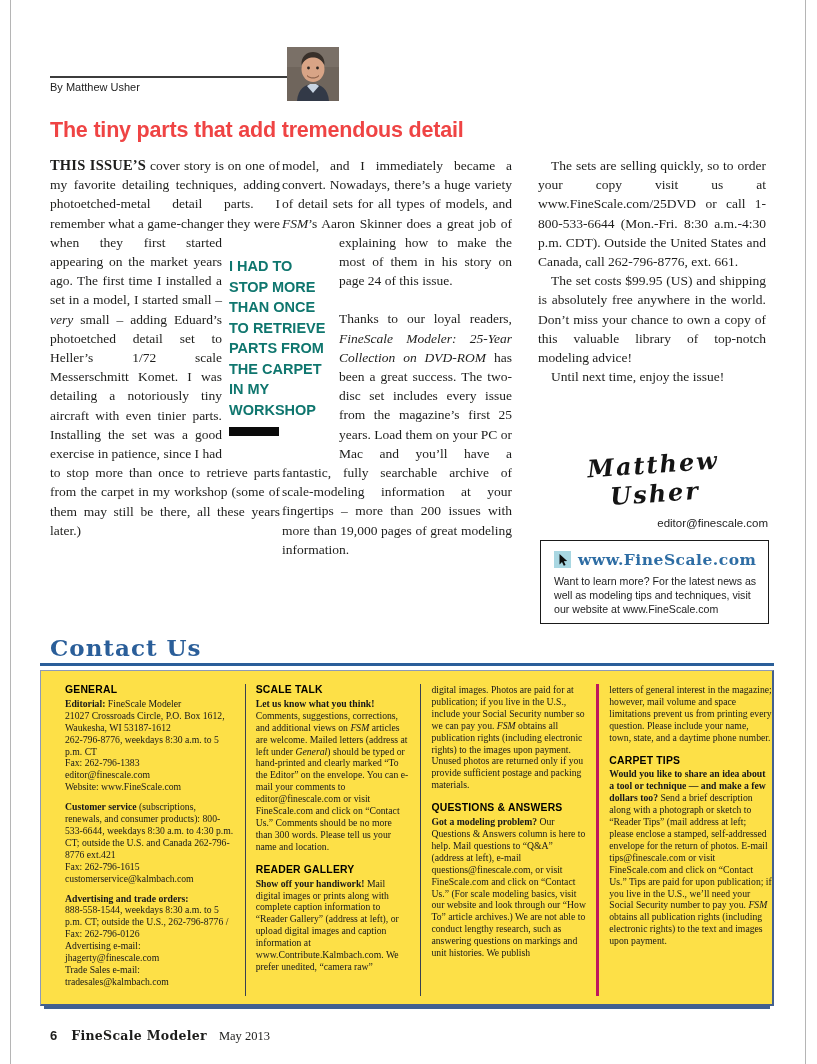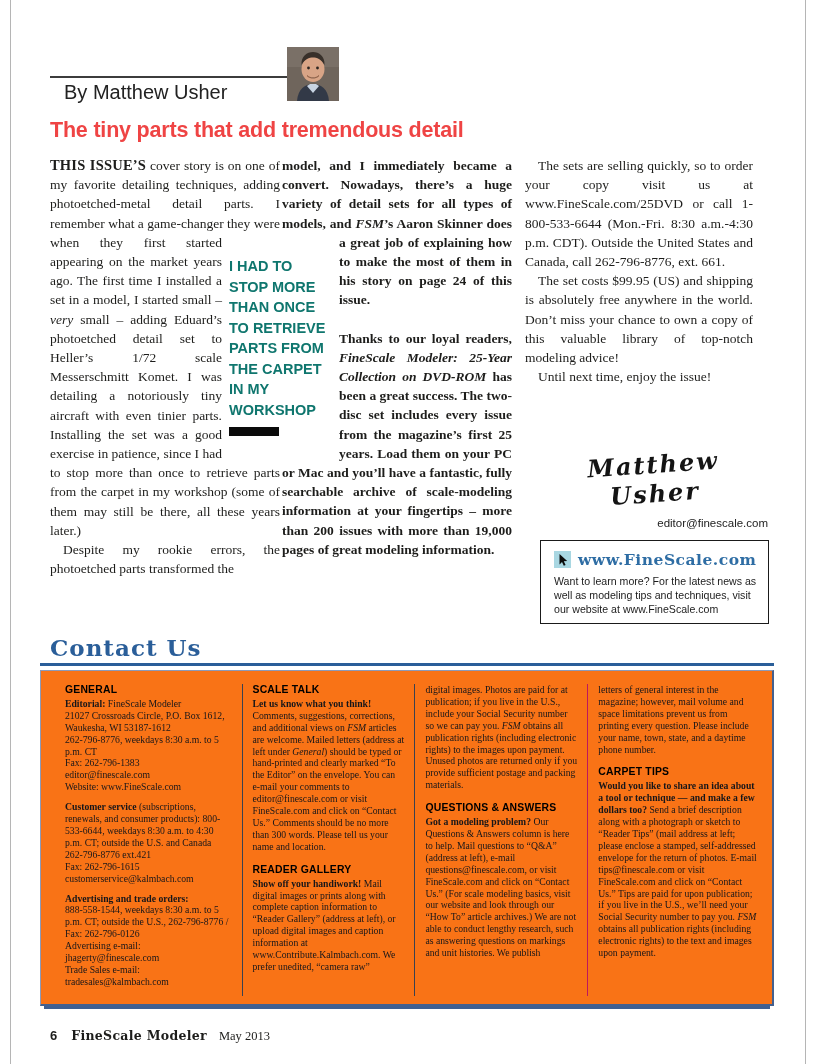--- a/index.html
+++ b/index.html
@@ -15,36 +15,36 @@
 
   
   .dept-title {
     position:absolute; left:50px; top:44px;
     font-family:"DejaVu Serif", serif; font-weight:bold;
     font-size:28px; letter-spacing:1px; color:#2a5e99;
   }
   .title-rule { position:absolute; left:50px; top:76px; width:237px; height:2px; background:#3c3c3c; }
   .byline {
     position:absolute; left:50px; top:81px;
-    font-family:"Liberation Sans", sans-serif; font-size:20px; color:#222;margin-left:14px;
+    font-family:"Liberation Sans", sans-serif; font-size:11px; color:#222;
   }
   .portrait { position:absolute; left:287px; top:47px; width:52px; height:54px; }
 
   
   .headline {
     position:absolute; left:50px; top:118px; width:700px;
     font-family:"Liberation Sans", sans-serif; font-weight:bold;
     font-size:21.5px; letter-spacing:-0.2px; color:#ef4444;
   }
 
   
   .columns { position:absolute; left:50px; top:156px; width:718px; display:flex; }
   .col { font-size:13.5px; line-height:19.2px; text-align:justify; }
   .col-1 { width:230px; margin-right:2px; }
-  .col-2 { width:230px; margin-right:13px;font-weight:bold; }
+  .col-2 { width:230px; margin-right:26px; }
   .col-3 { width:228px; }
   .col p { margin:0; }
   .indent { text-indent:13px; }
   .gap-top { margin-top:19px !important; }
   .lead-in { font-weight:bold; font-size:14.5px; letter-spacing:0.2px; }
   .it { font-style:italic; }
   .bd { font-weight:bold; }
   .strut-r { float:right; width:0; height:96px; }
   .push-r { float:right; clear:right; width:58px; height:196px; }
   .strut-l { float:left; width:0; height:78px; }
@@ -89,33 +89,33 @@
 
   
   .contact-title {
     position:absolute; left:50px; top:634px;
     font-family:"DejaVu Serif", serif; font-weight:bold;
     font-size:23px; letter-spacing:1px; color:#2a5e99;
   }
   .contact-rule { position:absolute; left:40px; top:663px; width:734px; height:3px; background:#2a5e99; }
   .contact-box {
     position:absolute; left:40px; top:670px; width:734px; min-height:334px;
-    background:#f97316;
+    background:#fde047;
     border:1px solid #8d9ab8; border-right:2px solid #44608e;
     border-bottom:2px solid #44608e;
     box-shadow:0 7px 0 -4px #3f5f91;
-    padding:13px 12px 8px 24px;
+    padding:13px 0 8px 24px;
     display:flex;
   }
   .ccol {
     font-size:9.7px; line-height:11.9px; text-align:left; color:#16161a;
   }
   .ccol-1 { width:181px; padding-right:10px; }
   .ccol-2, .ccol-3 { width:177px; padding:0 10px; border-left:1px solid #3a4150; }
-  .ccol-4 { width:177px; padding-left:10px; border-left:1px solid #be185d; }
+  .ccol-4 { width:177px; padding-left:10px; border-left:3px solid #be185d; }
   .ccol h4 {
     font-family:"Liberation Sans", sans-serif; font-size:10.4px;
     letter-spacing:0.2px; color:#000; margin:0 0 2px 0;
   }
   .ccol h4.sub { margin-top:11px; }
   .cpar { margin:0 0 8px 0; white-space:pre-line; }
 
   
   .footer { position:absolute; left:50px; top:1028px; font-size:12.5px; }
   .folio { font-family:"Liberation Sans", sans-serif; font-weight:bold; font-size:13px; }
@@ -144,21 +144,20 @@
     <path d="M20 28.5 C23 32 29 32 32 28.5 C30 31.5 22 31.5 20 28.5 Z" fill="#fff" stroke="#8a5c43" stroke-width="0.8"></path>
   </svg>
 
   <h2 class="headline">The tiny parts that add tremendous detail</h2>
 
   <div class="columns">
     <div class="col col-1">
       <span class="strut-r"></span>
         <span class="push-r"></span>
       <p class="bodyp"><span class="bd lead-in">THIS ISSUE’S</span><span> cover story is on one of my favorite detailing techniques, adding photoetched-metal detail parts. I remember what a game-changer they were when they first started appearing on the market years ago. The first time I installed a set in a model, I started small – </span><span class="it">very</span><span> small – adding Eduard’s photoetched detail set to Heller’s 1/72 scale Messerschmitt Komet. I was detailing a notoriously tiny aircraft with even tinier parts. Installing the set was a good exercise in patience, since I had to stop more than once to retrieve parts from the carpet in my workshop (some of them may still be there, all these years later.)</span></p>
-      <p class="bodyp indent"><span>Despite my rookie errors, the photoetched parts transformed the</span></p>
     </div>
     <div class="col col-2">
       <span class="strut-l"></span>
         <span class="push-l"></span>
       <p class="bodyp"><span>model, and I immediately became a convert. Nowadays, there’s a huge variety of detail sets for all types of models, and </span><span class="it">FSM</span><span>’s Aaron Skinner does a great job of explaining how to make the most of them in his story on page 24 of this issue.</span></p>
       <p class="bodyp gap-top"><span>Thanks to our loyal readers, </span><span class="it">FineScale Modeler: 25-Year Collection on DVD-ROM</span><span> has been a great success. The two-disc set includes every issue from the magazine’s first 25 years. Load them on your PC or Mac and you’ll have a fantastic, fully searchable archive of scale-modeling information at your fingertips – more than 200 issues with more than 19,000 pages of great modeling information.</span></p>
     </div>
     <div class="col col-3">
       <p class="bodyp indent"><span>The sets are selling quickly, so to order your copy visit us at www.FineScale.com/25DVD or call 1-800-533-6644 (Mon.-Fri. 8:30 a.m.-4:30 p.m. CDT). Outside the United States and Canada, call 262-796-8776, ext. 661.</span></p>
       <p class="bodyp indent"><span>The set costs $99.95 (US) and shipping is absolutely free anywhere in the world. Don’t miss your chance to own a copy of this valuable library of top-notch modeling advice!</span></p>

